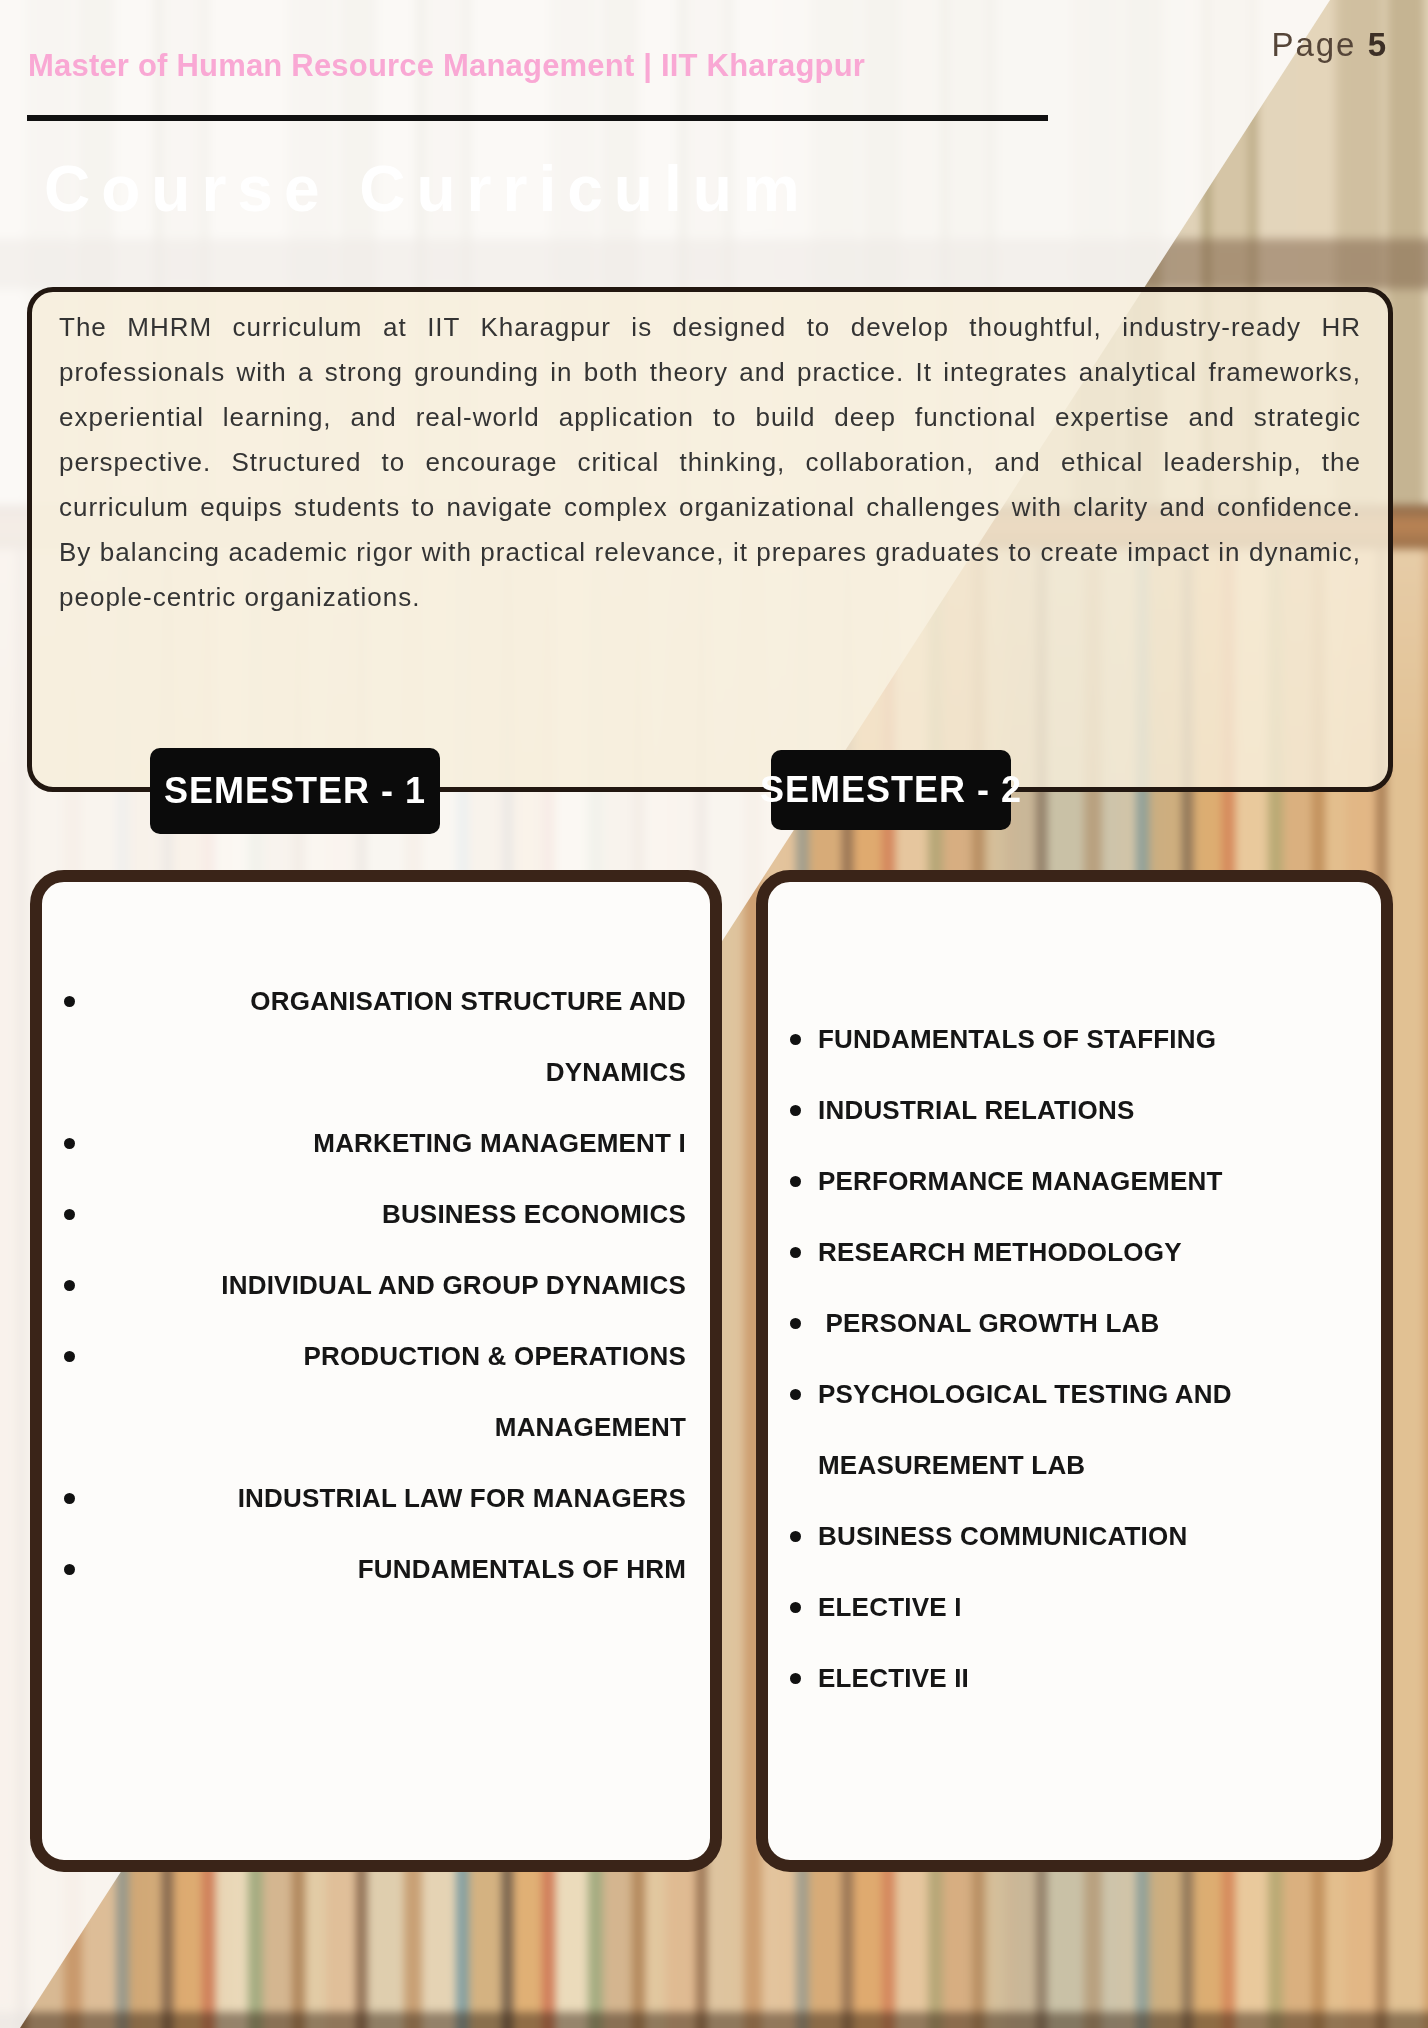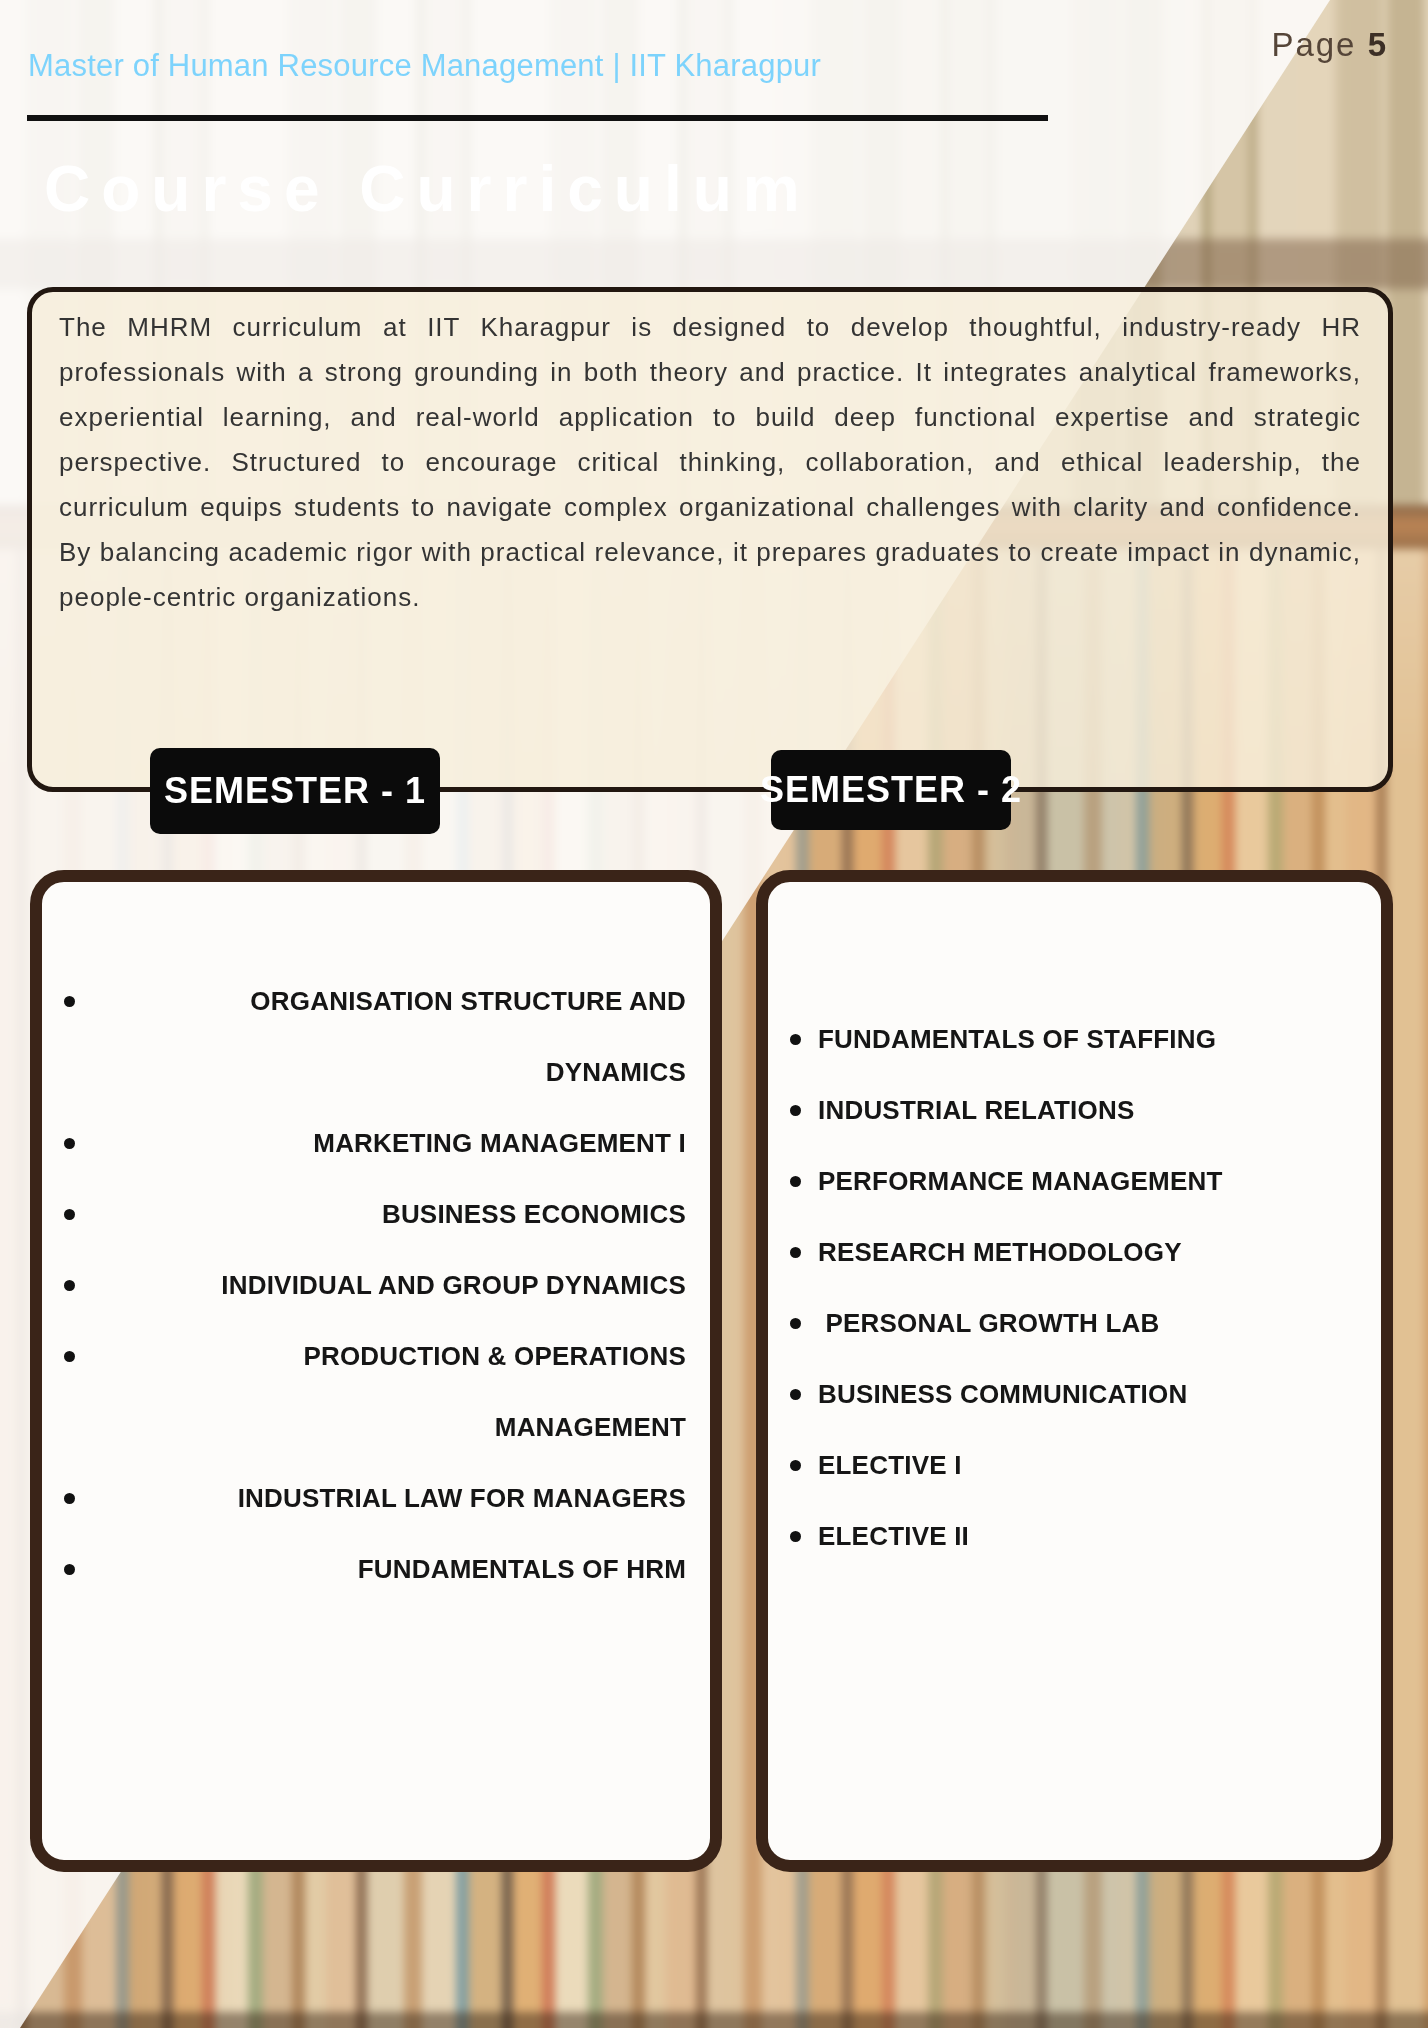--- a/index.html
+++ b/index.html
@@ -44,21 +44,21 @@
     position:absolute; inset:0; z-index:1;
     background:rgba(253,252,250,0.88);
     clip-path:polygon(0 0, 1330px 0, 20px 2028px, 0 2028px);
   }
 
   
   .content { position:absolute; inset:0; z-index:2; }
 
   .program-header {
     position:absolute; left:28px; top:48px;
-    font-size:31px; font-weight:normal; color:#7dd3fc; letter-spacing:0.2px;
+    font-size:31px; font-weight:bold; color:#f9a8d4; letter-spacing:0.2px;
   }
   .header-rule { position:absolute; left:27px; top:115px; width:1021px; height:6px; background:#111; }
   .page-indicator {
     position:absolute; top:26px; right:40px;
     font-size:33px; color:#554538; letter-spacing:2px;
   }
   .page-num { font-weight:bold; color:#3c2f26; }
 
   .page-title {
     position:absolute; left:44px; top:152px;
@@ -149,20 +149,22 @@
         </ul>
     </div>
 
     <div class="card card-2">
       <ul class="course-list">
           <li>FUNDAMENTALS OF STAFFING</li>
           <li>INDUSTRIAL RELATIONS</li>
           <li>PERFORMANCE MANAGEMENT</li>
           <li>RESEARCH METHODOLOGY</li>
           <li> PERSONAL GROWTH LAB</li>
+          <li>PSYCHOLOGICAL TESTING AND
+MEASUREMENT LAB</li>
           <li>BUSINESS COMMUNICATION</li>
           <li>ELECTIVE I</li>
           <li>ELECTIVE II</li>
         </ul>
     </div>
 
   </div>
 </div>
 
 </body></html>

